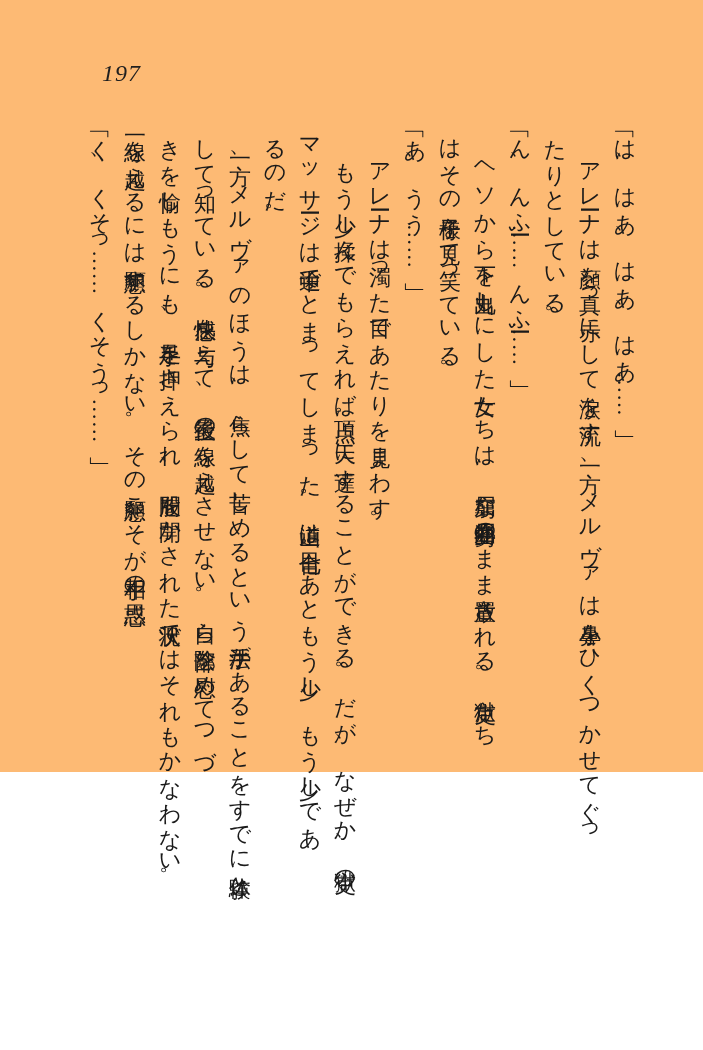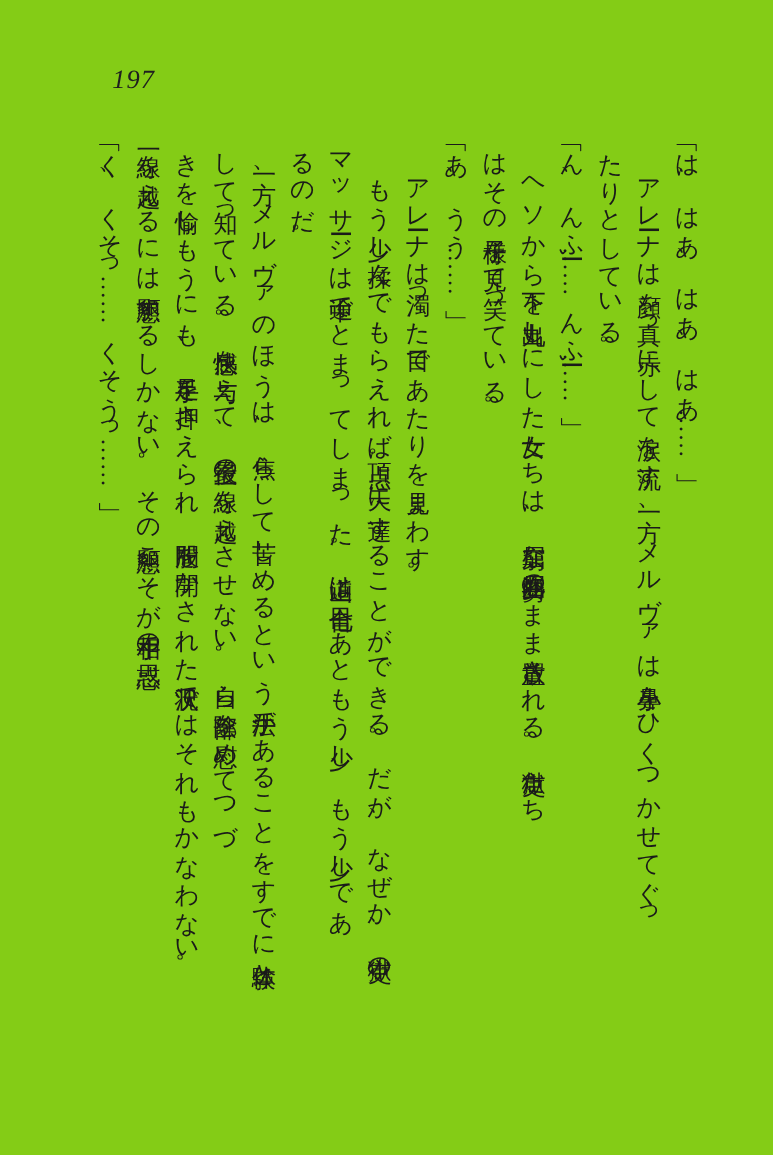--- a/index.html
+++ b/index.html
@@ -5,22 +5,22 @@
   html, body {
     margin: 0;
     padding: 0;
     width: 703px;
     height: 1050px;
     overflow: hidden;
   }
   .page {
     position: relative;
     width: 703px;
-    height: 1050px;
-    background: #84cc16;
+    height: 772px;
+    background: #fdba74;
     font-family: "Liberation Serif", "DejaVu Serif", serif;
   }
   .folio {
     position: absolute;
     top: 60px;
     left: 102px;
     font-size: 24px;
     font-style: italic;
     color: #1f1f1f;
     letter-spacing: 1px;

